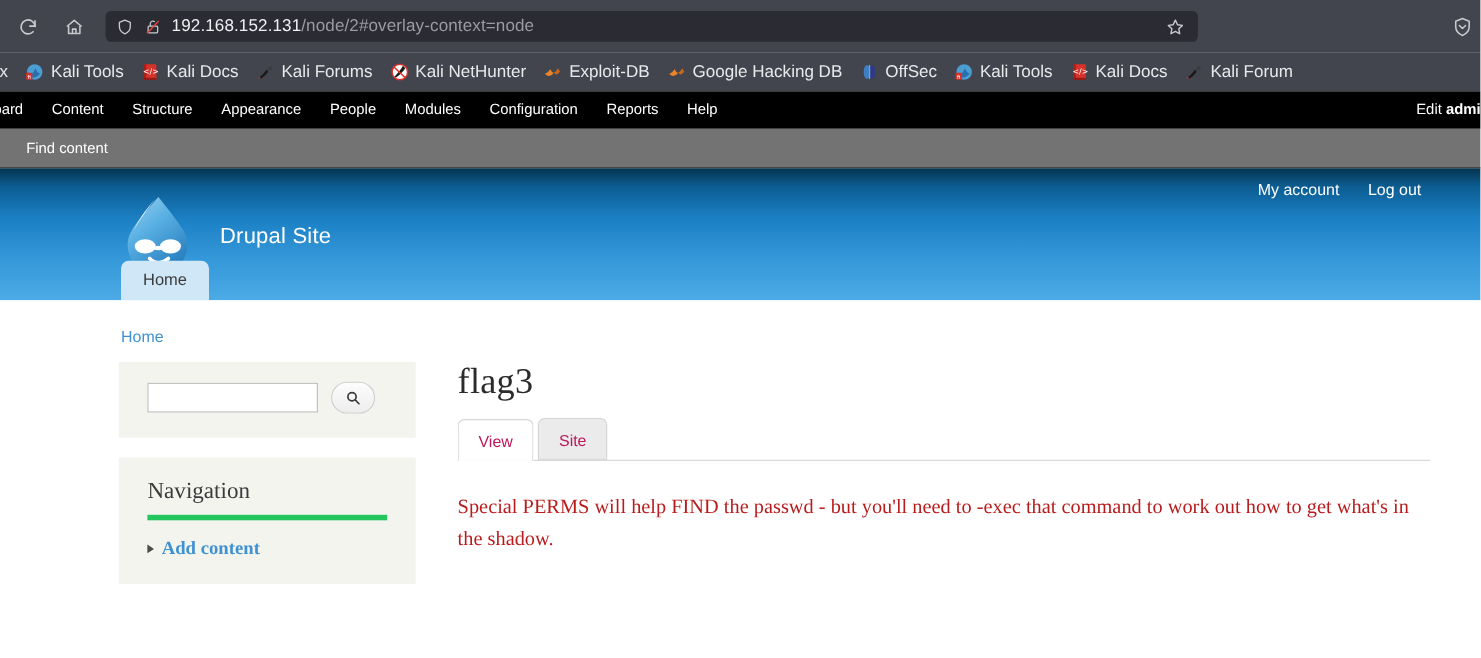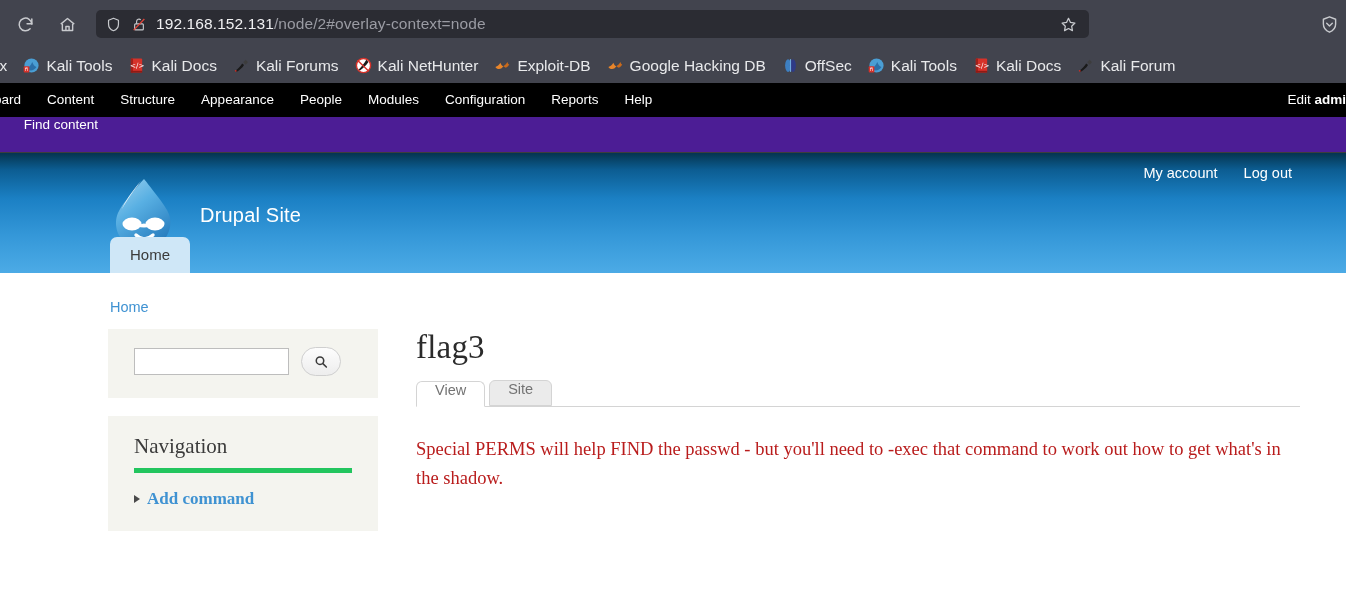--- a/index.html
+++ b/index.html
@@ -102,23 +102,24 @@
     position: absolute;
     right: 0px; top: 0;
     line-height: 34px;
     color: #ffffff;
     font-size: 13.5px;
     white-space: nowrap;
   }
   .at-user b { font-weight: bold; }
 
   .shortcut-bar {
-    background: #4c1d95;
+    background: #737373;
     height: 36px;
     display: flex;
+    align-items: center;
     border-bottom: 1px solid #3d3d3d;
     overflow: hidden;
   }
   .shortcut-bar .sc-item {
     color: #ffffff;
     font-size: 13.5px;
     padding: 0 12px;
     white-space: nowrap;
   }
   .shortcut-bar .sc-first { padding-left: 0; margin-left: -4px; }
@@ -256,23 +257,23 @@
     letter-spacing: .2px;
   }
   .sec-tabs {
     display: flex;
     align-items: flex-end;
     margin-top: 14px;
     border-bottom: 1px solid #d4d4d4;
   }
   .stab {
     font-size: 14.5px;
-    padding: 0 18px 8px 18px;
+    padding: 12px 18px 8px 18px;
     border-radius: 6px 6px 0 0;
-    color: #737373;
+    color: #be185d;
     text-align: right;
   }
   .stab.active {
     background: #ffffff;
     border: 1px solid #d4d4d4;
     border-bottom: 1px solid #ffffff;
     margin-bottom: -1px;
   }
   .stab.inactive {
     background: #ebebeb;
@@ -509,21 +510,21 @@
               <path d="M14.8 14.4 20 19.6"></path>
             </svg>
           </div>
         </div>
       </div>
 
       <div class="block">
         <div class="block-title">Navigation</div>
         <div class="nav-link-row">
           <span class="nav-bullet"></span>
-          <a class="nav-link">Add command</a>
+          <a class="nav-link">Add content</a>
         </div>
       </div>
     </div>
 
     <div class="main-col">
       <h1 class="node-title">flag3</h1>
 
       <div class="sec-tabs">
         <a class="stab active">View</a>
         <a class="stab inactive">Site</a>

